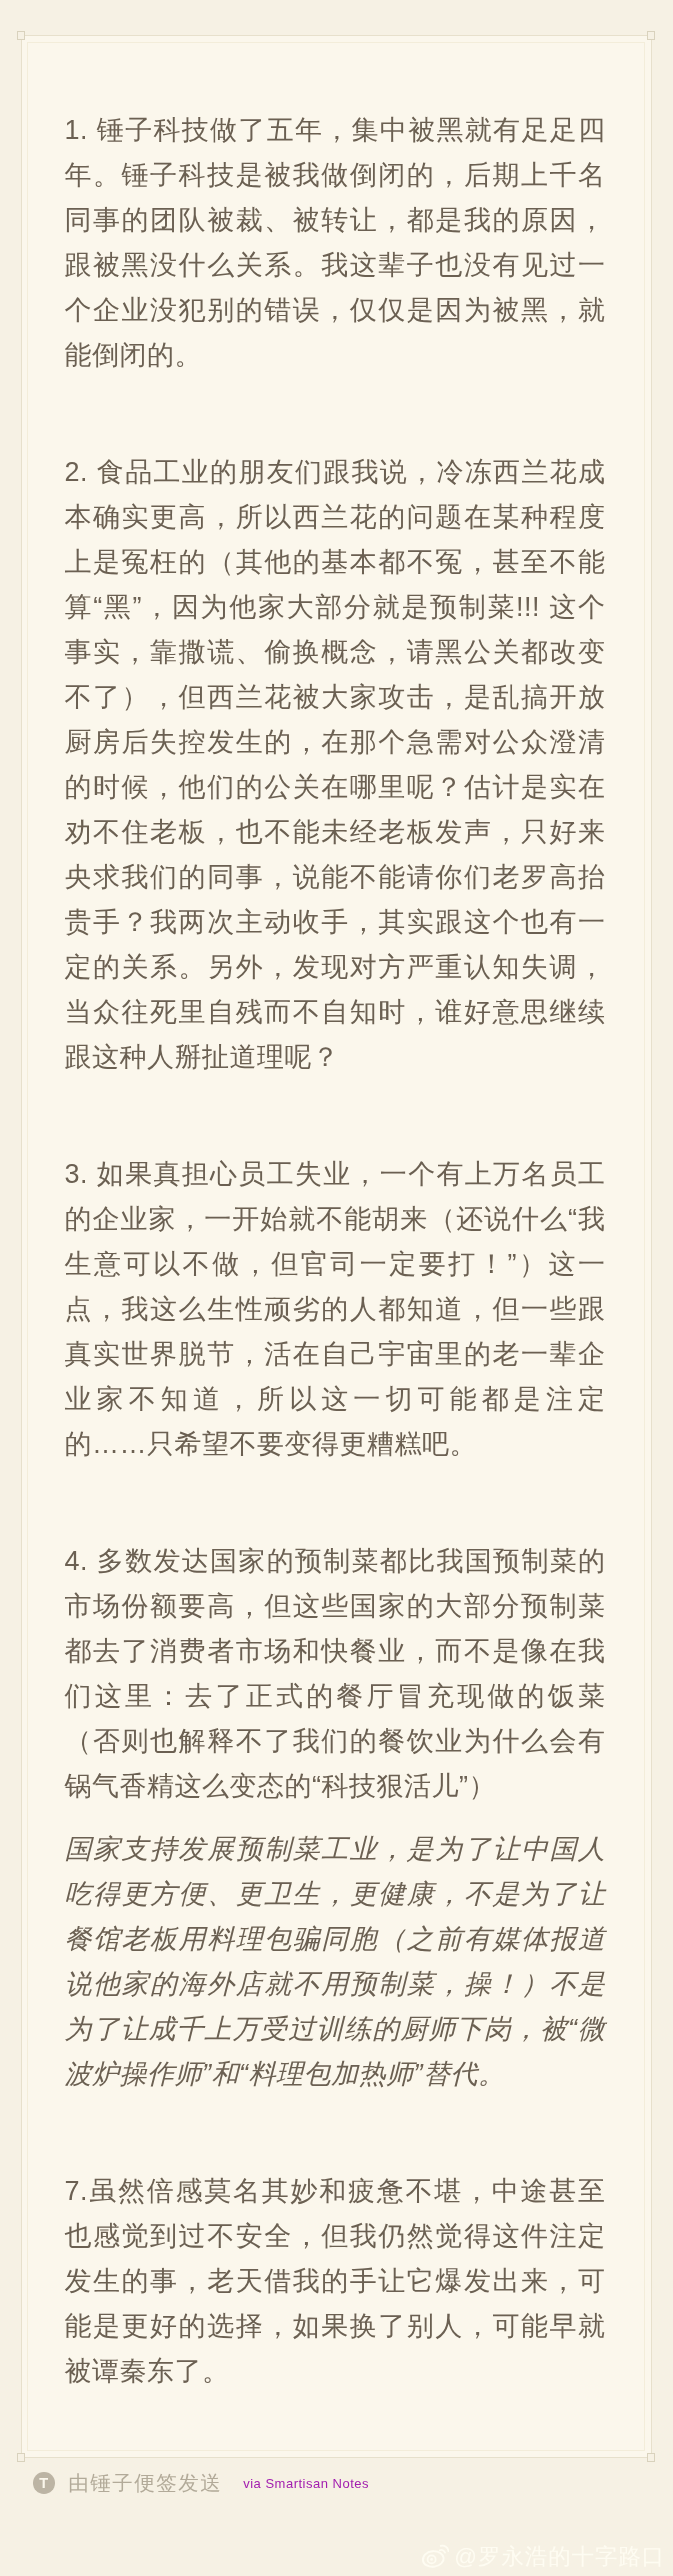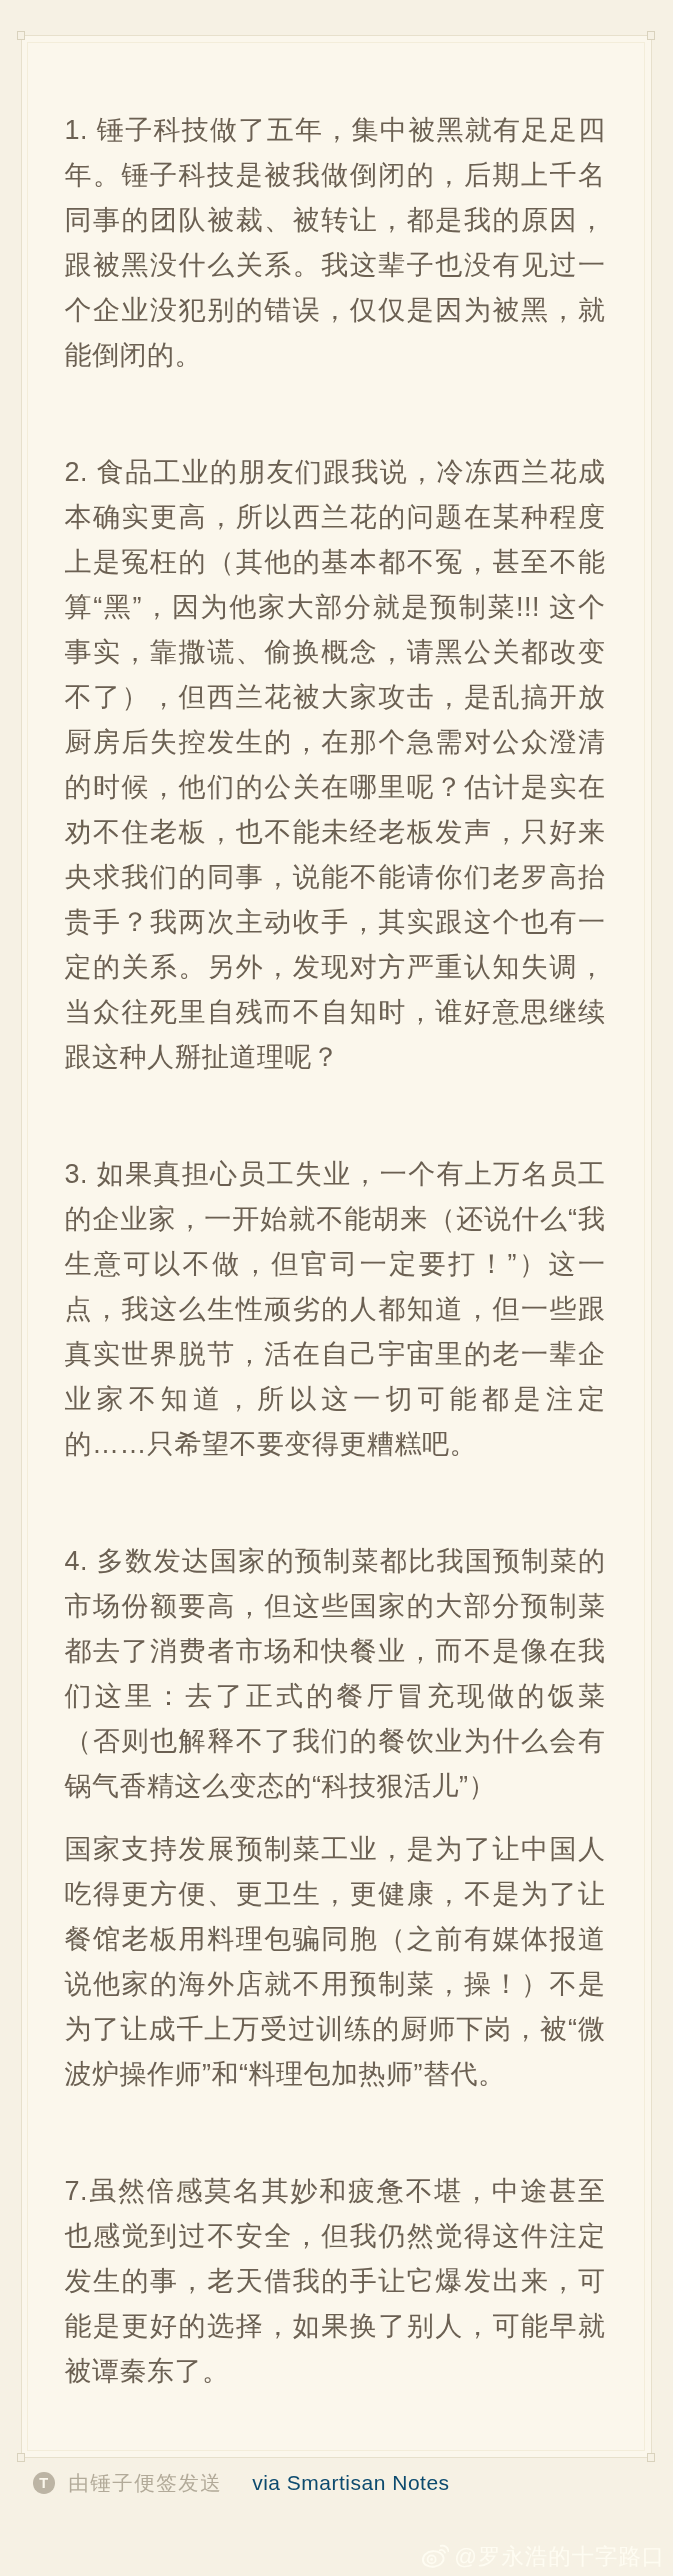--- a/index.html
+++ b/index.html
@@ -44,40 +44,40 @@
     position: absolute;
     left: 43px; right: 45px; top: 72px;
     color: #6b6052;
     font-size: 27px;
     line-height: 45px;
     text-align: justify;
     letter-spacing: 0.5px;
   }
   .para { margin: 0; }
   .gap-large { margin-top: 72px; }
-  .gap-small { margin-top: 17.6px; }
+  .gap-small { margin-top: 17.6px; font-style: italic; }
 
   .footer {
     position: absolute;
     left: 33px; top: 2469px;
     display: flex;
     align-items: center;
   }
   .badge {
     width: 21.5px; height: 21.5px;
     border-radius: 50%;
     background: #bcb4a4;
     color: #fbf7ec;
     display: flex; align-items: center; justify-content: center;
     font-size: 14.6px; font-weight: bold;
     margin-right: 13.7px;
     line-height: 1;
   }
   .sent { font-size: 20.5px; color: #b2aa99; letter-spacing: 1.5px; }
-  .via  { font-size: 21px; color: #0c4a6e; margin-left: 30px; letter-spacing: 0.5px; }
+  .via  { font-size: 13px; color: #a21caf; margin-left: 21px; letter-spacing: 0.5px; }
 
   .watermark {
     position: absolute;
     right: 7.8px; bottom: 3.9px;
     display: flex; align-items: center;
     color: #fffdf3;
     font-size: 22.4px;
     letter-spacing: 1px;
     opacity: 0.95;
   }

